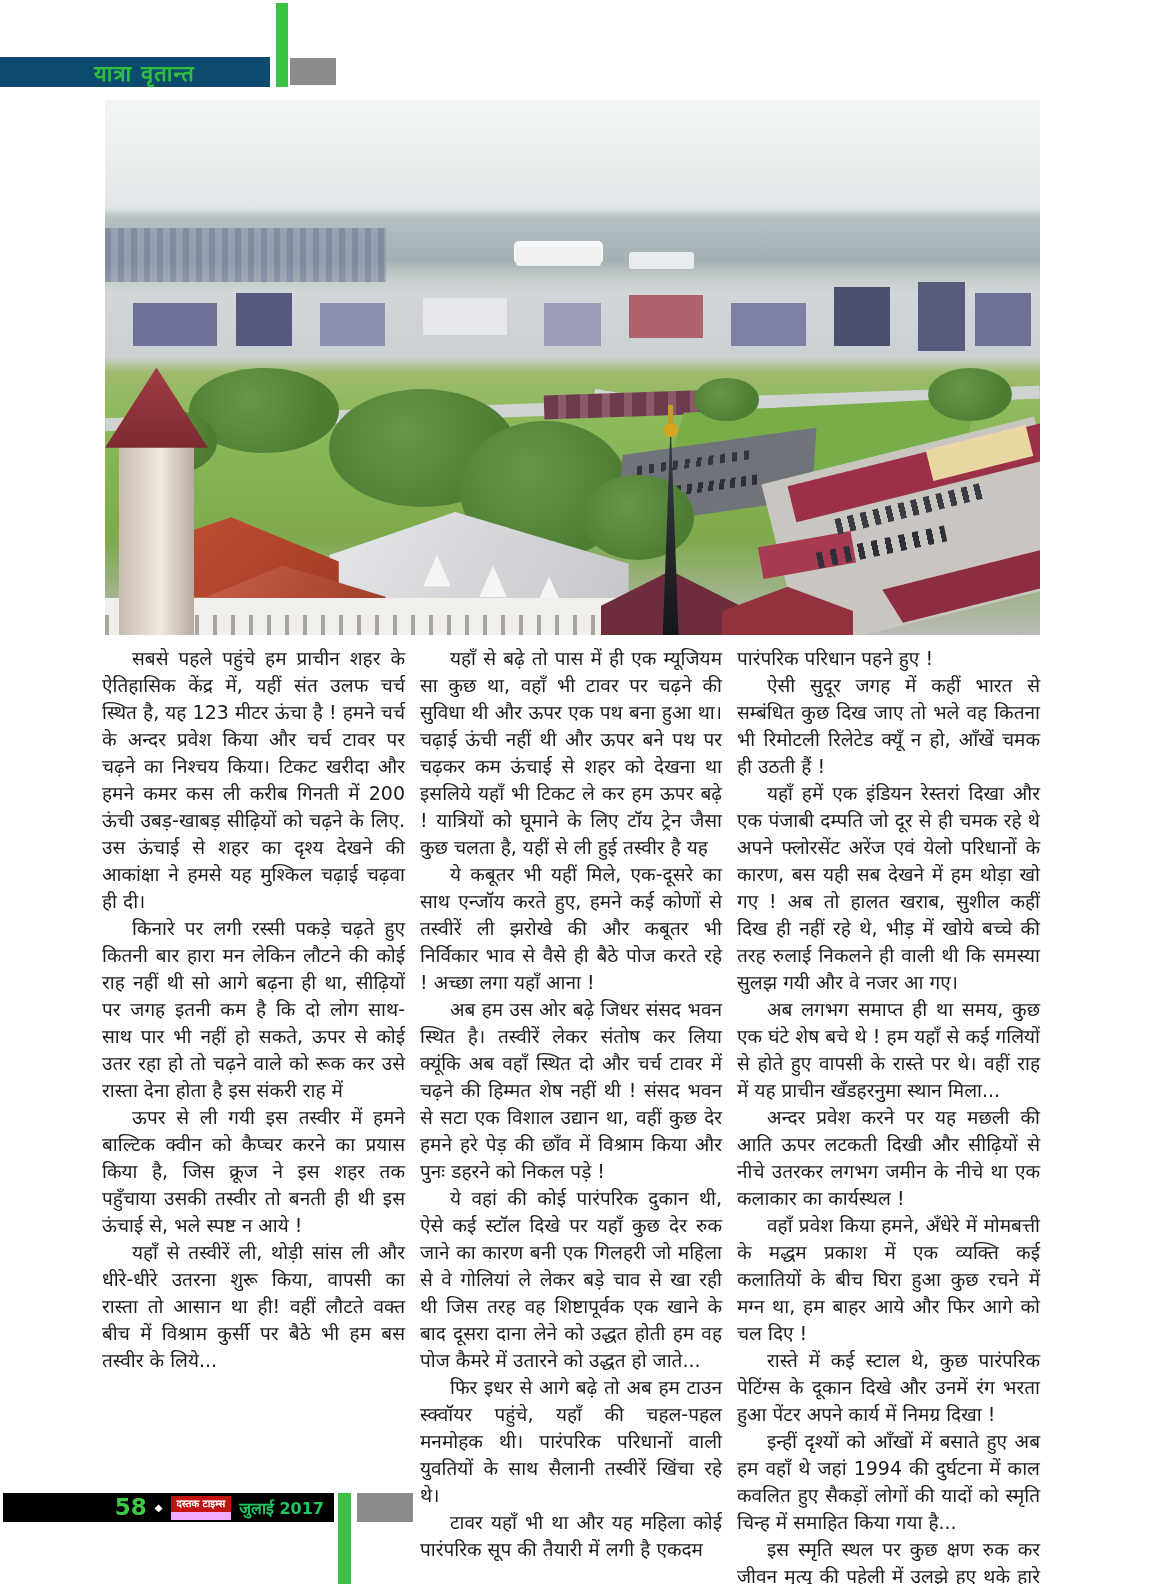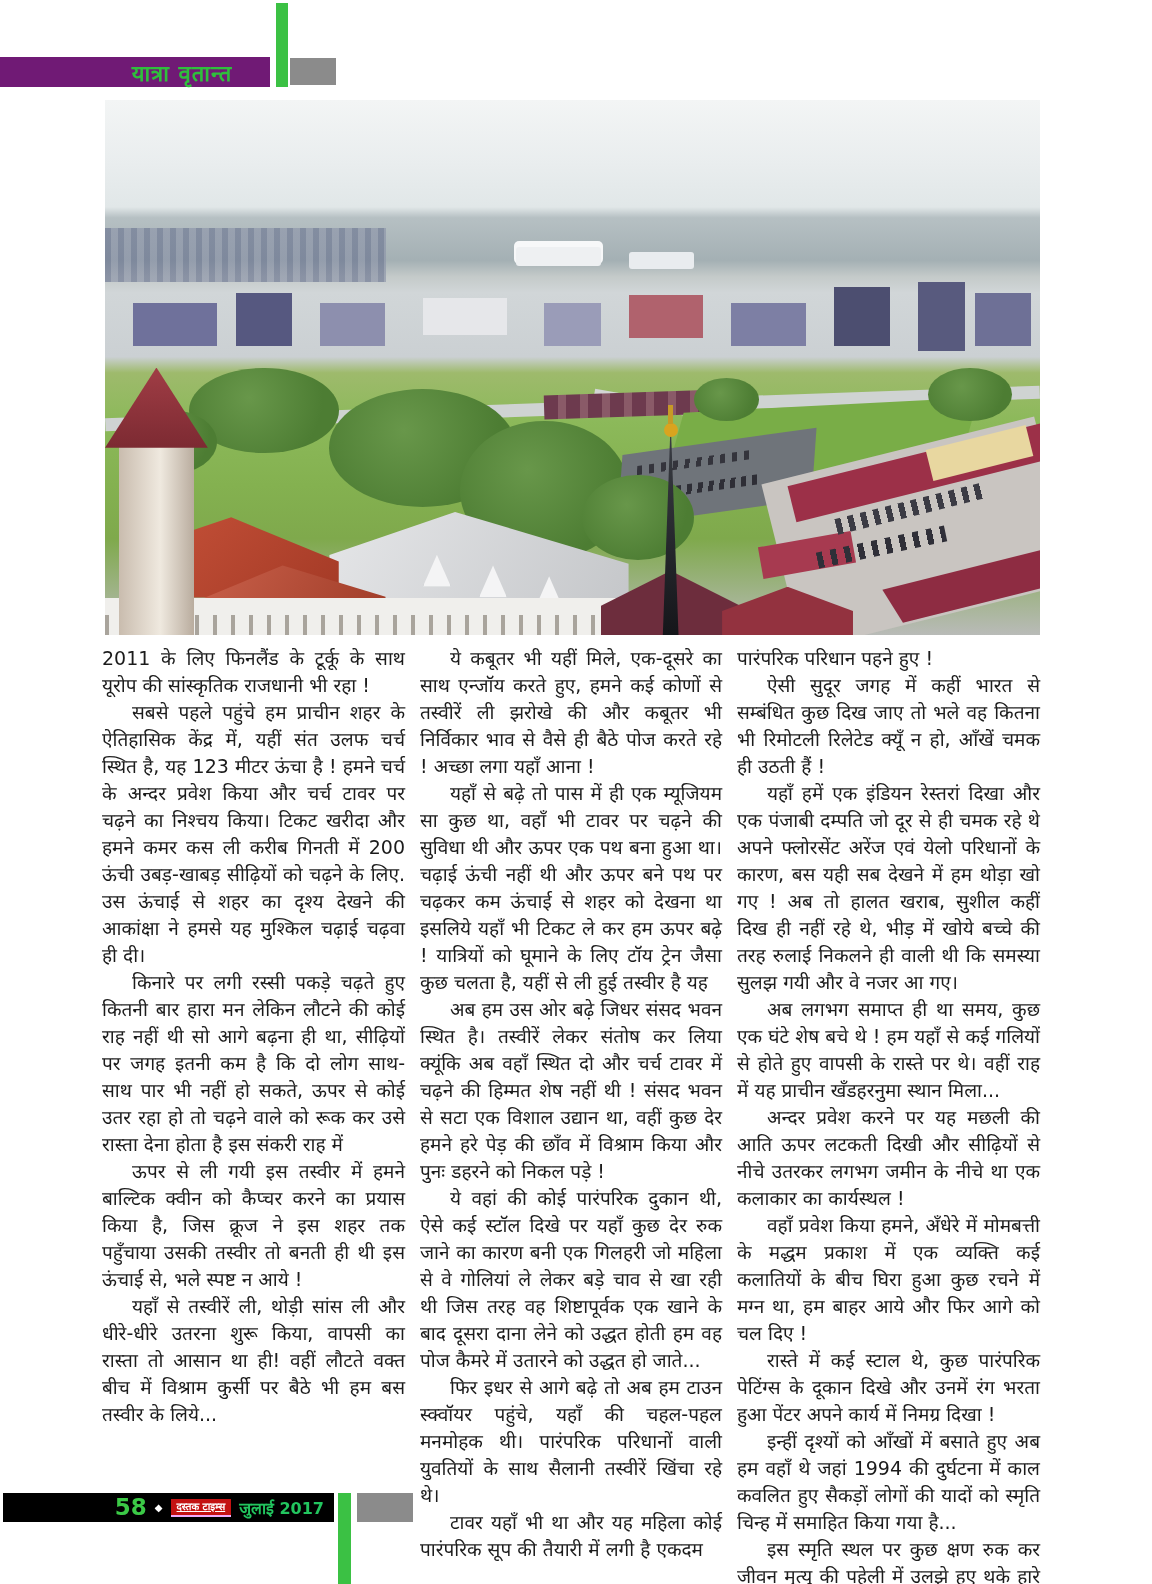--- a/index.html
+++ b/index.html
@@ -1,22 +1,22 @@
 <!DOCTYPE html>
 <html><head>
 <meta charset="utf-8">
 <style>
   html,body{margin:0;padding:0;}
   body{
     width:1152px;height:1584px;position:relative;background:#ffffff;
     font-family:"DejaVu Sans",sans-serif;color:#1b1b1b;overflow:hidden;
   }
   
-  .hdr-bar{position:absolute;left:0;top:57px;width:270px;height:30px;background:#701a75;
-    display:flex;align-items:center;justify-content:center;padding-left:94px;box-sizing:border-box;}
+  .hdr-bar{position:absolute;left:0;top:57px;width:270px;height:30px;background:#0c4a6e;
+    display:flex;align-items:center;padding-left:94px;box-sizing:border-box;}
   .hdr-title{color:#2fbf3c;font-size:22px;font-weight:600;letter-spacing:1px;white-space:nowrap;}
   .hdr-green{position:absolute;left:276px;top:3px;width:12px;height:84px;background:#3bc144;}
   .hdr-gray{position:absolute;left:290px;top:58px;width:46px;height:27px;background:#8b8b8b;}
   
   .photo{position:absolute;left:105px;top:100px;width:935px;height:535px;overflow:hidden;background:#e9edee;}
   .photo *{position:absolute;}
   .ph-base{inset:0;background:linear-gradient(180deg,
     #f3f5f5 0%,#e9edee 12%,#e1e7e8 20%,#b6c0c3 22%,#a4b0b4 30%,#c4cac9 33%,
     #d1d6d8 36%,#cbd0d3 48%,#9eba6c 51%,#8cb95a 60%,#84b150 72%,#7fa94c 82%,#b9bbb8 100%);}
   .ph-harbor{left:0;top:24%;width:30%;height:10%;
@@ -92,21 +92,21 @@
   .col-2{left:318px;width:302px;}
   .col-3{left:635px;}
   .para{margin:0;text-align:justify;}
   .para.indent{text-indent:30px;}
   
   .ftr-bar{position:absolute;left:3px;top:1493px;width:331px;height:29px;background:#000;
     display:flex;align-items:center;justify-content:flex-end;gap:8px;padding-right:10px;box-sizing:border-box;padding-left:10px;}
   .ftr-page{color:#3bc946;font-size:23px;font-weight:bold;line-height:1;}
   .ftr-diamond{color:#ffffff;font-size:10px;line-height:1;}
   .ftr-logo{background:#c41212;color:#fff;font-size:10px;font-weight:bold;line-height:1;
-    padding:3px 6px;border-bottom:2px solid #f0abfc;white-space:nowrap;text-decoration:underline;}
+    padding:3px 6px;border-bottom:8px solid #f0abfc;white-space:nowrap;}
   .ftr-issue{color:#22c55e;font-size:16px;font-weight:bold;white-space:nowrap;}
   .ftr-green{position:absolute;left:338px;top:1493px;width:13px;height:91px;background:#3bc144;}
   .ftr-gray{position:absolute;left:357px;top:1493px;width:56px;height:29px;background:#8b8b8b;}
 </style>
 </head>
 <body>
 
 <div class="hdr-bar">
   <span class="hdr-title">यात्रा वृतान्त</span>
 </div>
@@ -161,29 +161,28 @@
   <div class="ph-rr2"></div>
   <div class="ph-rr3"></div>
   <div class="ph-yellow"></div>
   <div class="ph-cars1"></div>
   <div class="ph-cars2"></div>
   <div class="ph-redfront"></div>
 </div>
 
 <div class="cols">
   <div class="col col-1">
-      <p class="para">2011 के लिए फिनलैंड के टूर्कू के साथ यूरोप की सांस्कृतिक राजधानी भी रहा !</p>
       <p class="para indent">सबसे पहले पहुंचे हम प्राचीन शहर के ऐतिहासिक केंद्र में, यहीं संत उलफ चर्च स्थित है, यह 123 मीटर ऊंचा है ! हमने चर्च के अन्दर प्रवेश किया और चर्च टावर पर चढ़ने का निश्चय किया। टिकट खरीदा और हमने कमर कस ली करीब गिनती में 200 ऊंची उबड़-खाबड़ सीढ़ियों को चढ़ने के लिए. उस ऊंचाई से शहर का दृश्य देखने की आकांक्षा ने हमसे यह मुश्किल चढ़ाई चढ़वा ही दी।</p>
       <p class="para indent">किनारे पर लगी रस्सी पकड़े चढ़ते हुए कितनी बार हारा मन लेकिन लौटने की कोई राह नहीं थी सो आगे बढ़ना ही था, सीढ़ियों पर जगह इतनी कम है कि दो लोग साथ-साथ पार भी नहीं हो सकते, ऊपर से कोई उतर रहा हो तो चढ़ने वाले को रूक कर उसे रास्ता देना होता है इस संकरी राह में</p>
       <p class="para indent">ऊपर से ली गयी इस तस्वीर में हमने बाल्टिक क्वीन को कैप्चर करने का प्रयास किया है, जिस क्रूज ने इस शहर तक पहुँचाया उसकी तस्वीर तो बनती ही थी इस ऊंचाई से, भले स्पष्ट न आये !</p>
       <p class="para indent">यहाँ से तस्वीरें ली, थोड़ी सांस ली और धीरे-धीरे उतरना शुरू किया, वापसी का रास्ता तो आसान था ही! वहीं लौटते वक्त बीच में विश्राम कुर्सी पर बैठे भी हम बस तस्वीर के लिये...</p>
     </div>
   <div class="col col-2">
+      <p class="para indent">यहाँ से बढ़े तो पास में ही एक म्यूजियम सा कुछ था, वहाँ भी टावर पर चढ़ने की सुविधा थी और ऊपर एक पथ बना हुआ था। चढ़ाई ऊंची नहीं थी और ऊपर बने पथ पर चढ़कर कम ऊंचाई से शहर को देखना था इसलिये यहाँ भी टिकट ले कर हम ऊपर बढ़े ! यात्रियों को घूमाने के लिए टॉय ट्रेन जैसा कुछ चलता है, यहीं से ली हुई तस्वीर है यह</p>
       <p class="para indent">ये कबूतर भी यहीं मिले, एक-दूसरे का साथ एन्जॉय करते हुए, हमने कई कोणों से तस्वीरें ली झरोखे की और कबूतर भी निर्विकार भाव से वैसे ही बैठे पोज करते रहे ! अच्छा लगा यहाँ आना !</p>
-      <p class="para indent">यहाँ से बढ़े तो पास में ही एक म्यूजियम सा कुछ था, वहाँ भी टावर पर चढ़ने की सुविधा थी और ऊपर एक पथ बना हुआ था। चढ़ाई ऊंची नहीं थी और ऊपर बने पथ पर चढ़कर कम ऊंचाई से शहर को देखना था इसलिये यहाँ भी टिकट ले कर हम ऊपर बढ़े ! यात्रियों को घूमाने के लिए टॉय ट्रेन जैसा कुछ चलता है, यहीं से ली हुई तस्वीर है यह</p>
       <p class="para indent">अब हम उस ओर बढ़े जिधर संसद भवन स्थित है। तस्वीरें लेकर संतोष कर लिया क्यूंकि अब वहाँ स्थित दो और चर्च टावर में चढ़ने की हिम्मत शेष नहीं थी ! संसद भवन से सटा एक विशाल उद्यान था, वहीं कुछ देर हमने हरे पेड़ की छाँव में विश्राम किया और पुनः डहरने को निकल पड़े !</p>
       <p class="para indent">ये वहां की कोई पारंपरिक दुकान थी, ऐसे कई स्टॉल दिखे पर यहाँ कुछ देर रुक जाने का कारण बनी एक गिलहरी जो महिला से वे गोलियां ले लेकर बड़े चाव से खा रही थी जिस तरह वह शिष्टापूर्वक एक खाने के बाद दूसरा दाना लेने को उद्धत होती हम वह पोज कैमरे में उतारने को उद्धत हो जाते...</p>
       <p class="para indent">फिर इधर से आगे बढ़े तो अब हम टाउन स्क्वॉयर पहुंचे, यहाँ की चहल-पहल मनमोहक थी। पारंपरिक परिधानों वाली युवतियों के साथ सैलानी तस्वीरें खिंचा रहे थे।</p>
       <p class="para indent">टावर यहाँ भी था और यह महिला कोई पारंपरिक सूप की तैयारी में लगी है एकदम</p>
     </div>
   <div class="col col-3">
       <p class="para">पारंपरिक परिधान पहने हुए !</p>
       <p class="para indent">ऐसी सुदूर जगह में कहीं भारत से सम्बंधित कुछ दिख जाए तो भले वह कितना भी रिमोटली रिलेटेड क्यूँ न हो, आँखें चमक ही उठती हैं !</p>
       <p class="para indent">यहाँ हमें एक इंडियन रेस्तरां दिखा और एक पंजाबी दम्पति जो दूर से ही चमक रहे थे अपने फ्लोरसेंट अरेंज एवं येलो परिधानों के कारण, बस यही सब देखने में हम थोड़ा खो गए ! अब तो हालत खराब, सुशील कहीं दिख ही नहीं रहे थे, भीड़ में खोये बच्चे की तरह रुलाई निकलने ही वाली थी कि समस्या सुलझ गयी और वे नजर आ गए।</p>
       <p class="para indent">अब लगभग समाप्त ही था समय, कुछ एक घंटे शेष बचे थे ! हम यहाँ से कई गलियों से होते हुए वापसी के रास्ते पर थे। वहीं राह में यह प्राचीन खँडहरनुमा स्थान मिला...</p>

